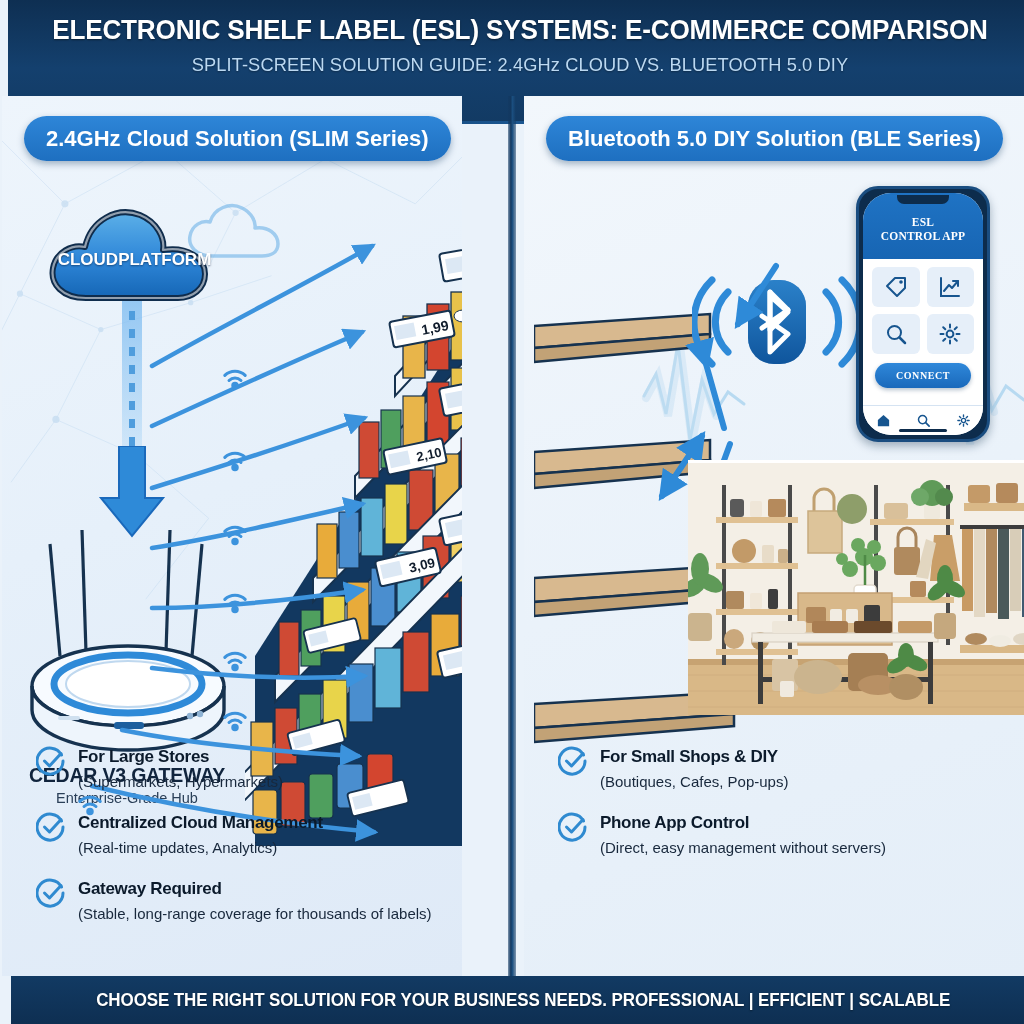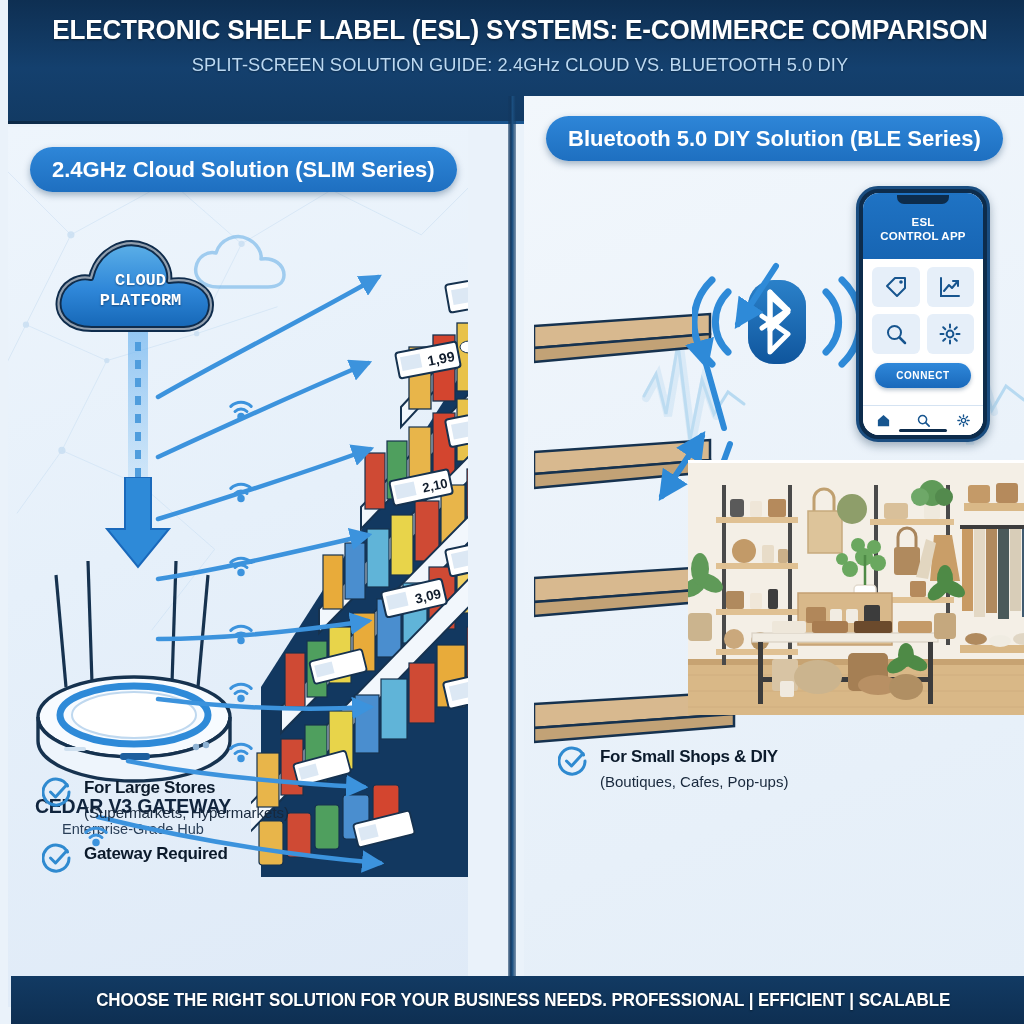--- a/index.html
+++ b/index.html
@@ -29,22 +29,22 @@
   }
   .hdr-sub {
     color: #bcd9f2; font-size: 19px; font-weight: 500; letter-spacing: .1px;
     margin-top: 8px; white-space: nowrap; transform: scaleX(0.96);
     text-shadow: 0 1px 2px rgba(0,0,0,.35);
   }
 
   
   .panels { position: absolute; left:0; top:96px; width:1024px; height:880px; }
   .panel { position:absolute; top:0; height:880px; overflow:hidden; }
-  .panel-left  { left:8px;   width:460px;
-    background: linear-gradient(160deg,#eef5fc 0%,#e6f0fa 45%,#dfeaf7 100%); margin-top: 31px; }
+  .panel-left  { left:2px;   width:460px;
+    background: linear-gradient(160deg,#eef5fc 0%,#e6f0fa 45%,#dfeaf7 100%); }
   .panel-right { left:524px; width:512px;
     background: linear-gradient(160deg,#f2f7fc 0%,#eaf2fa 50%,#e4eef8 100%); }
   .divider {
     position:absolute; left:508px; top:0; width:8px; height:880px;
     background: linear-gradient(90deg,#12386080 0%,#123860 35%,#1b4f80 55%,#12386080 100%);
   }
 
   
   .net { position:absolute; inset:0; opacity:.5; }
 
@@ -55,24 +55,24 @@
     color:#fff; font-size:22px; font-weight:bold; line-height:45px;
     padding:0 22px; white-space:nowrap;
     box-shadow: 0 3px 7px rgba(10,50,90,.35);
   }
   .chip-left { left:22px; }
   .chip-right{ left:22px; }
 
   
   .cloud-wrap{ position:absolute; left:40px; top:98px; width:185px; height:115px; }
   .cloud-label{
-    position:absolute; inset:0; display:flex; flex-direction:column;
+    position:absolute; inset:0; display:flex; 
     align-items:center; justify-content:center; color:#fff; font-weight:bold;
     font-size:17px; line-height:20px; text-align:center; padding-top:16px;
-    text-shadow:0 1px 2px rgba(0,20,50,.5); pointer-events:none;font-family:Liberation Mono, monospace;
+    text-shadow:0 1px 2px rgba(0,20,50,.5); pointer-events:none;
   }
   .cloud-ghost{ position:absolute; left:180px; top:98px; width:120px; height:80px; opacity:.6; }
 
   
   .beam{
     position:absolute; left:120px; top:205px; width:20px; height:155px;
     background: linear-gradient(180deg, rgba(120,185,240,.75), rgba(150,205,245,.25));
   }
   .beam-dash{
     position:absolute; left:127px; top:215px; width:6px; height:140px;
@@ -98,21 +98,21 @@
   .bt-wrap{ position:absolute; left:680px; top:262px; width:170px; height:120px; }
 
   
   .phone{ position:absolute; left:844px; top:186px; width:134px; height:256px; }
   .phone-body{
     position:absolute; inset:0; border-radius:22px; background:#0d2c4c;
     border:3px solid #1a4d80; box-shadow:0 4px 10px rgba(10,40,70,.35);
   }
   .phone-screen{
     position:absolute; left:7px; top:7px; right:7px; bottom:7px;
-    border-radius:16px; background:#ffffff; overflow:hidden;
+    border-radius:28px; background:#ffffff; overflow:hidden;font-family:Liberation Serif, serif;
   }
   .ph-top{
     height:66px; background:linear-gradient(180deg,#1f73c4 0%,#1765b3 100%);
     color:#fff; text-align:center; font-weight:bold; font-size:11.5px;
     line-height:14px; padding-top:22px; letter-spacing:.2px;
     position:relative;
   }
   .notch{
     position:absolute; left:50%; top:2px; transform:translateX(-50%);
     width:52px; height:9px; background:#0d2c4c; border-radius:0 0 7px 7px;
@@ -455,21 +455,30 @@
             <path d="M8.5 15 L13.5 20 L25 7.5" fill="none" stroke="#2f8ad0" stroke-width="3" stroke-linecap="round" stroke-linejoin="round"></path>
           </svg>
           <div class="b-title">For Large Stores</div>
           <div class="b-sub">(Supermarkets, Hypermarkets)</div>
         </div>
         <div class="bullet">
           <svg class="ck" viewBox="0 0 30 30">
             <path d="M25.5 9 A13 13 0 1 0 27 15" fill="none" stroke="#2f8ad0" stroke-width="3" stroke-linecap="round"></path>
             <path d="M8.5 15 L13.5 20 L25 7.5" fill="none" stroke="#2f8ad0" stroke-width="3" stroke-linecap="round" stroke-linejoin="round"></path>
           </svg>
+          <div class="b-title">Centralized Cloud Management</div>
+          <div class="b-sub">(Real-time updates, Analytics)</div>
+        </div>
+        <div class="bullet">
+          <svg class="ck" viewBox="0 0 30 30">
+            <path d="M25.5 9 A13 13 0 1 0 27 15" fill="none" stroke="#2f8ad0" stroke-width="3" stroke-linecap="round"></path>
+            <path d="M8.5 15 L13.5 20 L25 7.5" fill="none" stroke="#2f8ad0" stroke-width="3" stroke-linecap="round" stroke-linejoin="round"></path>
+          </svg>
           <div class="b-title">Gateway Required</div>
+          <div class="b-sub" style="white-space:normal;max-width:420px">(Stable, long-range coverage for thousands of labels)</div>
         </div>
       </div>
     </div>
 
     <div class="panel panel-right">
 
       <svg style="position:absolute;left:0;top:0;width:512px;height:880px" viewBox="0 0 512 880">
         <g fill="none" stroke="#8dc4ea" stroke-width="3" opacity=".55" stroke-linecap="round">
           <path d="M120 300 l12 -22 l10 40 l12 -70 l12 96 l12 -60 l12 34 l14 -22 l16 12"></path>
           <path d="M400 300 l10 -30 l10 52 l12 -96 l12 120 l12 -72 l12 40 l14 -24 l18 14"></path>
@@ -733,20 +742,28 @@
 
       <div class="bullets bul-right" style="left:30px;">
         <div class="bullet">
           <svg class="ck" viewBox="0 0 30 30">
             <path d="M25.5 9 A13 13 0 1 0 27 15" fill="none" stroke="#2f8ad0" stroke-width="3" stroke-linecap="round"></path>
             <path d="M8.5 15 L13.5 20 L25 7.5" fill="none" stroke="#2f8ad0" stroke-width="3" stroke-linecap="round" stroke-linejoin="round"></path>
           </svg>
           <div class="b-title">For Small Shops &amp; DIY</div>
           <div class="b-sub">(Boutiques, Cafes, Pop-ups)</div>
         </div>
+        <div class="bullet">
+          <svg class="ck" viewBox="0 0 30 30">
+            <path d="M25.5 9 A13 13 0 1 0 27 15" fill="none" stroke="#2f8ad0" stroke-width="3" stroke-linecap="round"></path>
+            <path d="M8.5 15 L13.5 20 L25 7.5" fill="none" stroke="#2f8ad0" stroke-width="3" stroke-linecap="round" stroke-linejoin="round"></path>
+          </svg>
+          <div class="b-title">Phone App Control</div>
+          <div class="b-sub">(Direct, easy management without servers)</div>
+        </div>
       </div>
     </div>
 
     <div class="divider"></div>
   </div>
 
   <div class="footer">
     <div class="footer-text">CHOOSE THE RIGHT SOLUTION FOR YOUR BUSINESS NEEDS. PROFESSIONAL | EFFICIENT | SCALABLE</div>
   </div>
 

